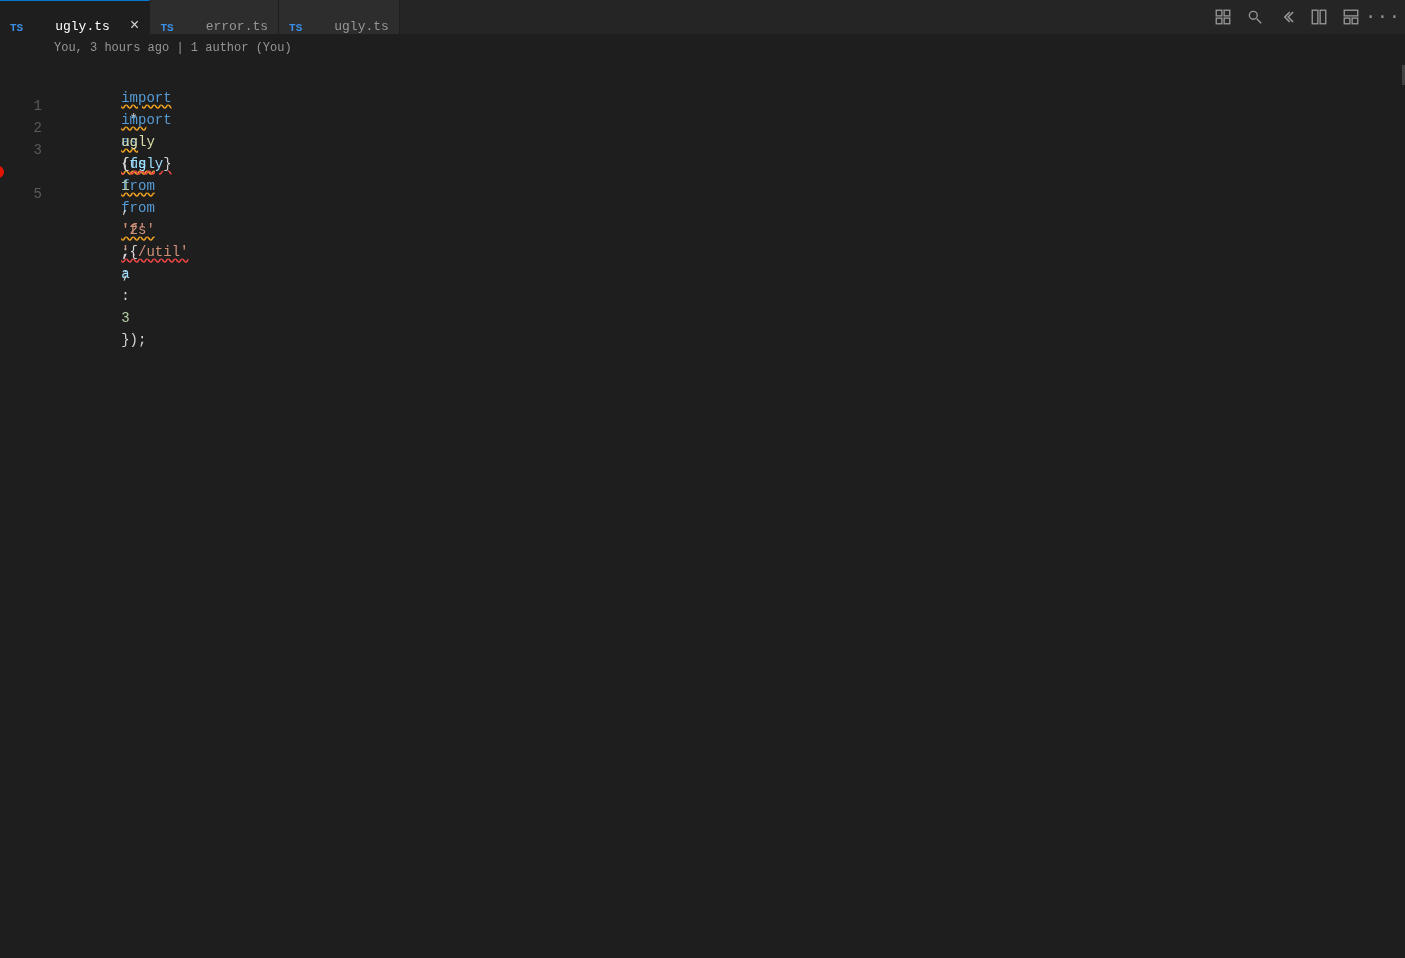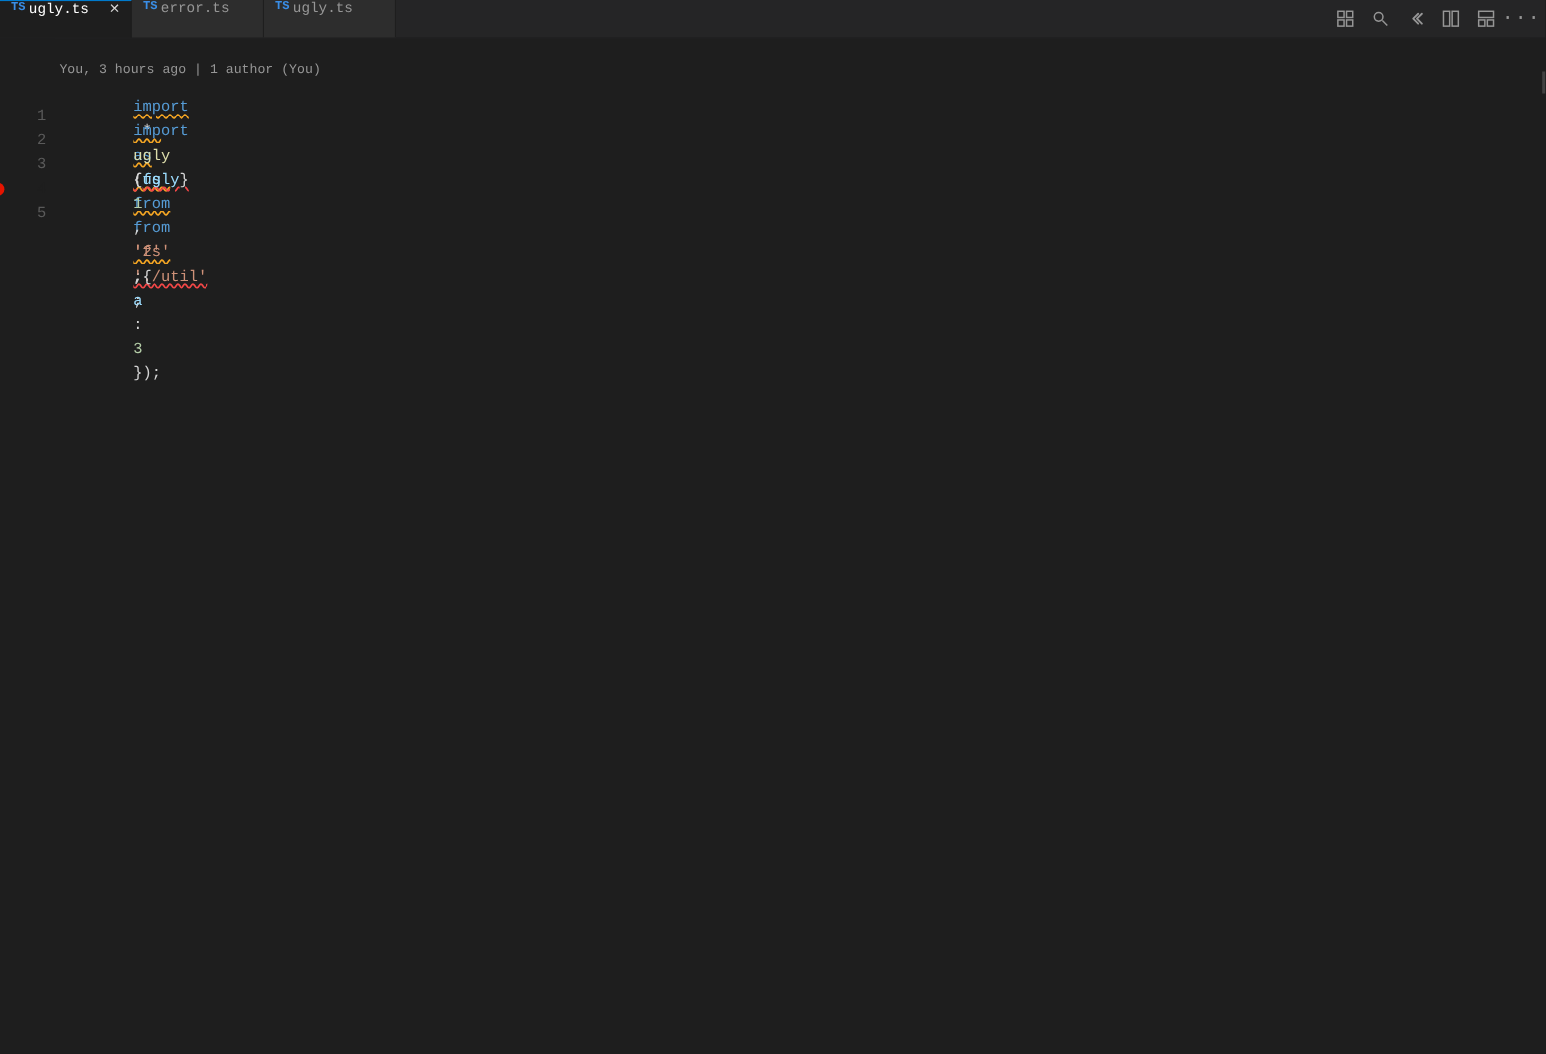--- a/index.html
+++ b/index.html
@@ -21,44 +21,45 @@
       height: 35px;
       border-bottom: 1px solid #1e1e1e;
       justify-content: space-between;
     }
     .tabs {
       display: flex;
       height: 100%;
     }
     .tab {
       display: flex;
-      align-items: flex-start;
+      align-items: flex-end;
       padding: 0 10px;
       height: 100%;
       font-size: 13px;
       cursor: pointer;
       border-right: 1px solid #1e1e1e;
       color: #969696;
       background: #2d2d2d;
-      gap: 3px;
+      gap: 20px;
       min-width: 120px;
       position: relative;
     }
     .tab.active {
       background: #1e1e1e;
       color: #ffffff;
       border-top: 1px solid #007acc;
     }
     .tab .ts-badge {
       color: #3a8ee6;
       font-size: 11px;
       font-weight: bold;
     }
     .tab .tab-name {
       flex: 1;
+      margin-left: 12px;
     }
     .tab .close-btn {
       font-size: 16px;
       color: #969696;
       cursor: pointer;
       line-height: 1;
     }
     .tab.active .close-btn {
       color: #d4d4d4;
     }
@@ -125,21 +126,21 @@
     .code-content {
       flex: 1;
       position: relative;
       padding-top: 0;
       overflow: hidden;
     }
 
     
     .hover-info {
       position: absolute;
-      top: 17px;
+      top: 2px;
       left: 0;
       right: 0;
       height: 22px;
       display: flex;
       align-items: center;
       padding-left: 4px;
       color: #969696;
       font-size: 12px;
       z-index: 10;
     }

